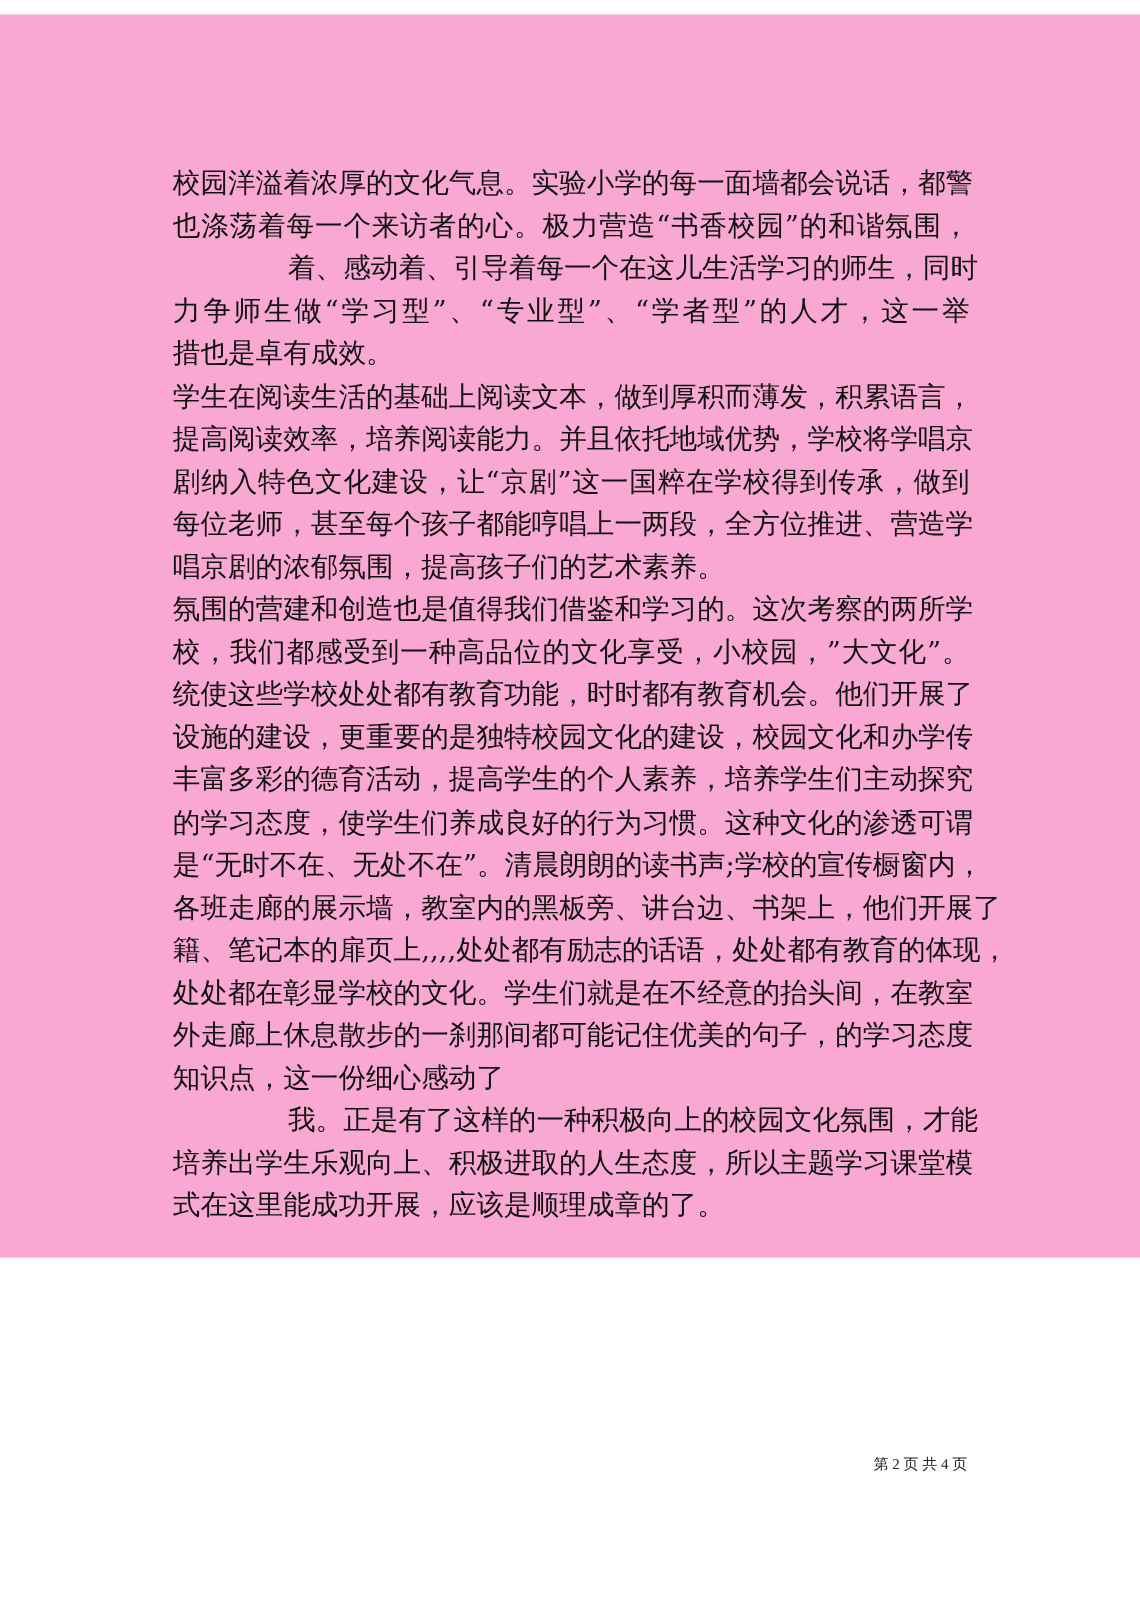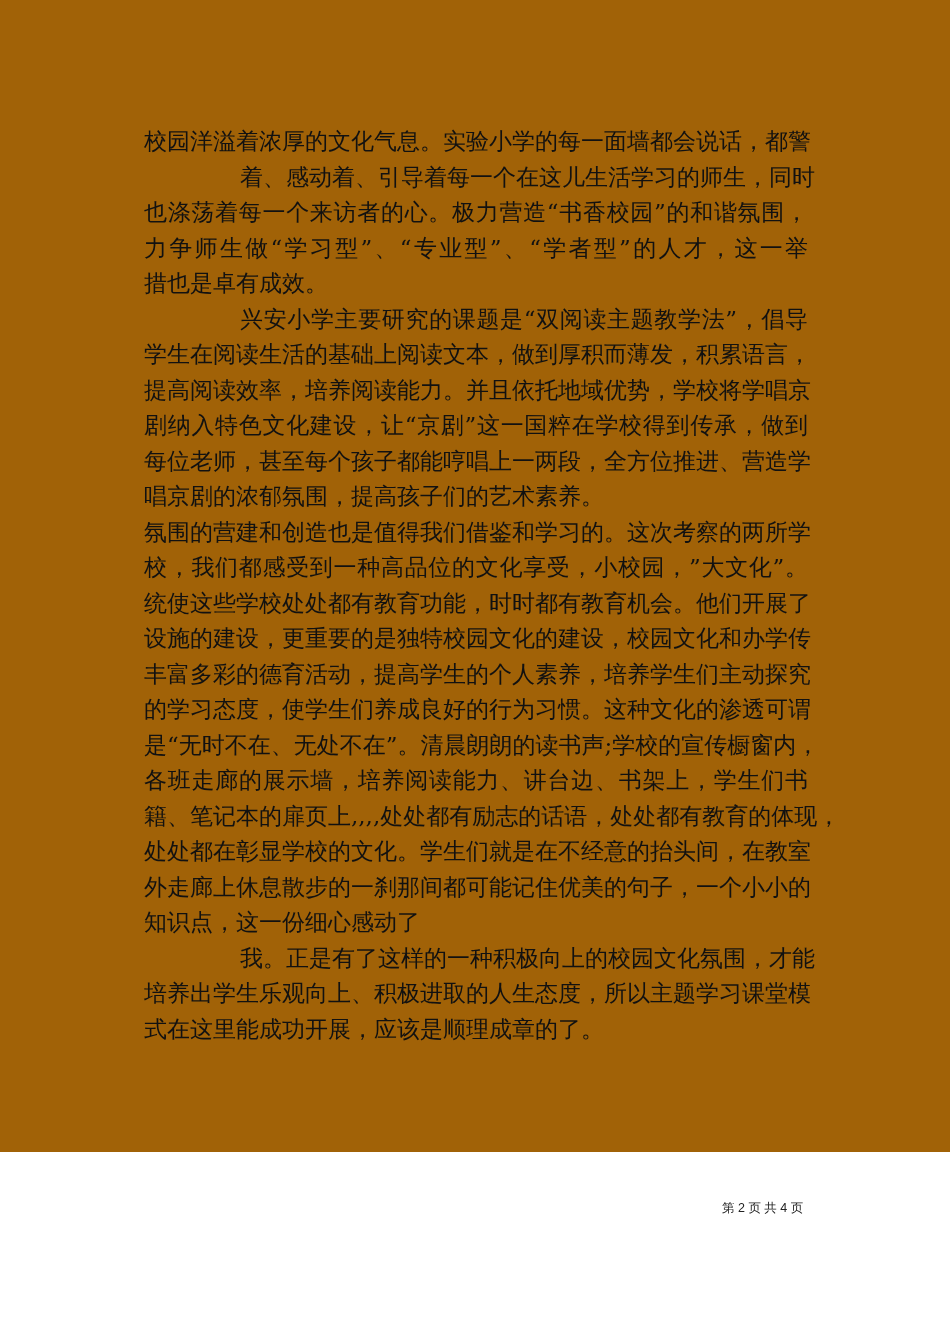--- a/index.html
+++ b/index.html
@@ -1,64 +1,63 @@
 <!DOCTYPE html>
 <html><head>
   <meta charset="utf-8">
   <style>
     html, body { margin: 0; padding: 0; background: #ffffff; }
     body { width: 950px; height: 1344px; position: relative; overflow: hidden; }
     .page {
-      position: absolute; left: 0; top: 0; width: 950px; height: 1152px; background: #a16207;
+      position: absolute; left: 0; top: 12px; width: 950px; height: 1036px; background: #f9a8d4;
     }
     .content {
       position: absolute; left: 144px; top: 124px; width: 664px;
       font-family: "DejaVu Serif", "Liberation Serif", serif;
       font-size: 23px; line-height: 35.5px; color: #111111;
     }
     .line { white-space: nowrap; height: 35.5px; text-align: justify; text-align-last: justify; }
     .line.last { text-align-last: left; }
     .line.indent { padding-left: 96px; }
     .footer {
       position: absolute; left: 722px; top: 1200px; width: 90px;
-      font-family: Liberation Sans, sans-serif;
-      font-size: 12.5px; color: #222222; white-space: nowrap;
+      font-family: Liberation Serif, serif;
+      font-size: 12.5px; color: #222222; white-space: nowrap; text-align: center;
     }
   </style>
 </head>
 <body>
 
 <div class="page">
   <div class="content">
 
     <div class="line">校园洋溢着浓厚的文化气息。实验小学的每一面墙都会说话，都警</div>
 
+    <div class="line">也涤荡着每一个来访者的心。极力营造“书香校园”的和谐氛围，</div>
     <div class="line indent">着、感动着、引导着每一个在这儿生活学习的师生，同时</div>
-    <div class="line">也涤荡着每一个来访者的心。极力营造“书香校园”的和谐氛围，</div>
     <div class="line">力争师生做“学习型”、“专业型”、“学者型”的人才，这一举</div>
     <div class="line last">措也是卓有成效。</div>
 
-    <div class="line indent">兴安小学主要研究的课题是“双阅读主题教学法”，倡导</div>
     <div class="line">学生在阅读生活的基础上阅读文本，做到厚积而薄发，积累语言，</div>
     <div class="line">提高阅读效率，培养阅读能力。并且依托地域优势，学校将学唱京</div>
     <div class="line">剧纳入特色文化建设，让“京剧”这一国粹在学校得到传承，做到</div>
     <div class="line">每位老师，甚至每个孩子都能哼唱上一两段，全方位推进、营造学</div>
     <div class="line last">唱京剧的浓郁氛围，提高孩子们的艺术素养。</div>
 
     <div class="line">氛围的营建和创造也是值得我们借鉴和学习的。这次考察的两所学</div>
     <div class="line">校，我们都感受到一种高品位的文化享受，小校园，”大文化”。</div>
     <div class="line">统使这些学校处处都有教育功能，时时都有教育机会。他们开展了</div>
     <div class="line">设施的建设，更重要的是独特校园文化的建设，校园文化和办学传</div>
     <div class="line">丰富多彩的德育活动，提高学生的个人素养，培养学生们主动探究</div>
     <div class="line">的学习态度，使学生们养成良好的行为习惯。这种文化的渗透可谓</div>
     <div class="line">是“无时不在、无处不在”。清晨朗朗的读书声;学校的宣传橱窗内，</div>
-    <div class="line">各班走廊的展示墙，培养阅读能力、讲台边、书架上，学生们书</div>
+    <div class="line">各班走廊的展示墙，教室内的黑板旁、讲台边、书架上，他们开展了</div>
     <div class="line">籍、笔记本的扉页上,,,,处处都有励志的话语，处处都有教育的体现，</div>
     <div class="line">处处都在彰显学校的文化。学生们就是在不经意的抬头间，在教室</div>
-    <div class="line">外走廊上休息散步的一刹那间都可能记住优美的句子，一个小小的</div>
+    <div class="line">外走廊上休息散步的一刹那间都可能记住优美的句子，的学习态度</div>
     <div class="line last">知识点，这一份细心感动了</div>
 
     <div class="line indent">我。正是有了这样的一种积极向上的校园文化氛围，才能</div>
     <div class="line">培养出学生乐观向上、积极进取的人生态度，所以主题学习课堂模</div>
     <div class="line last">式在这里能成功开展，应该是顺理成章的了。</div>
   </div>
 
   <div class="footer">第 2 页 共 4 页</div>
 </div>
 

